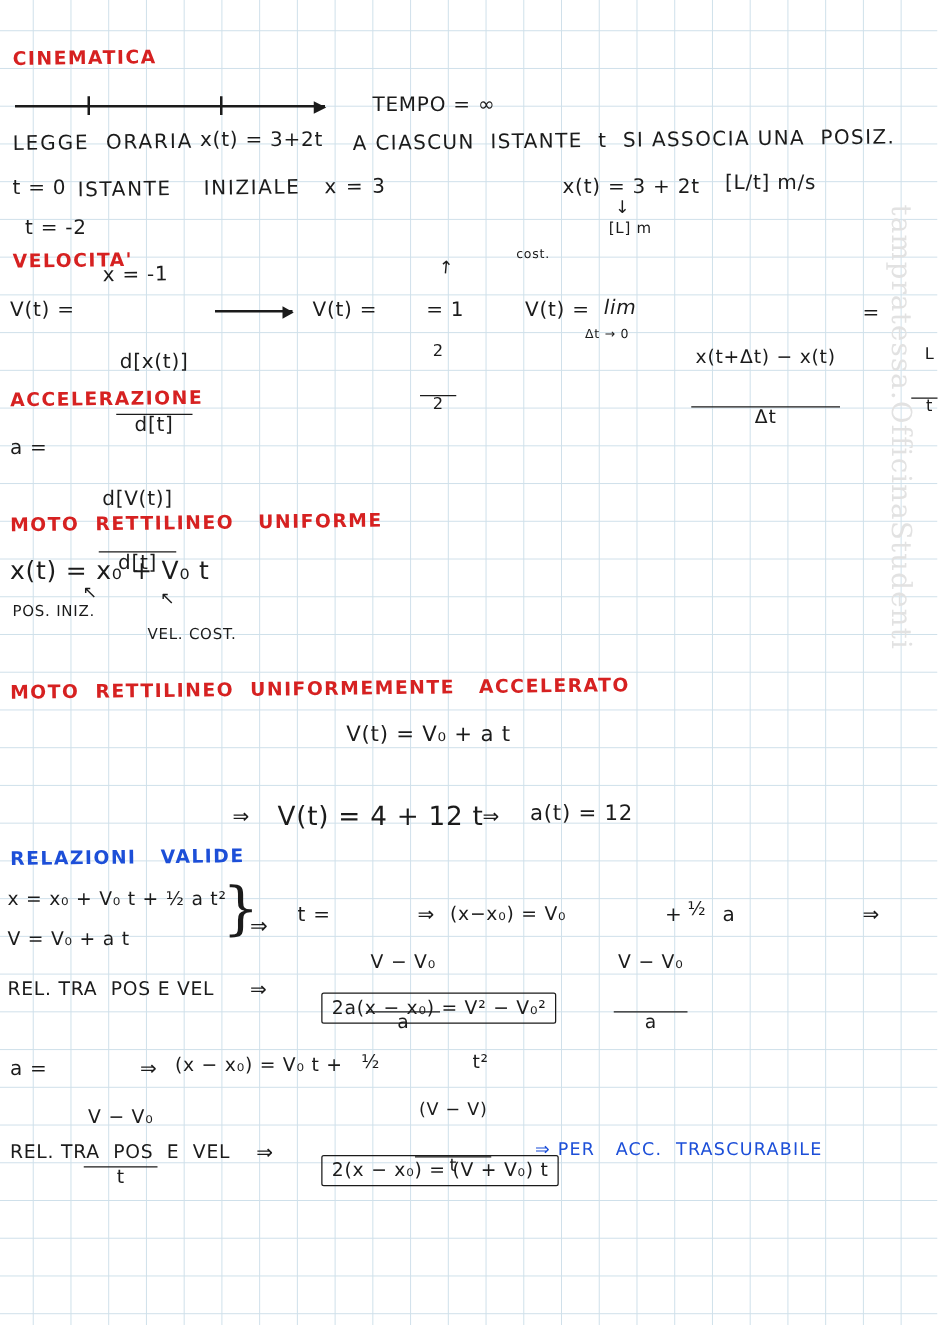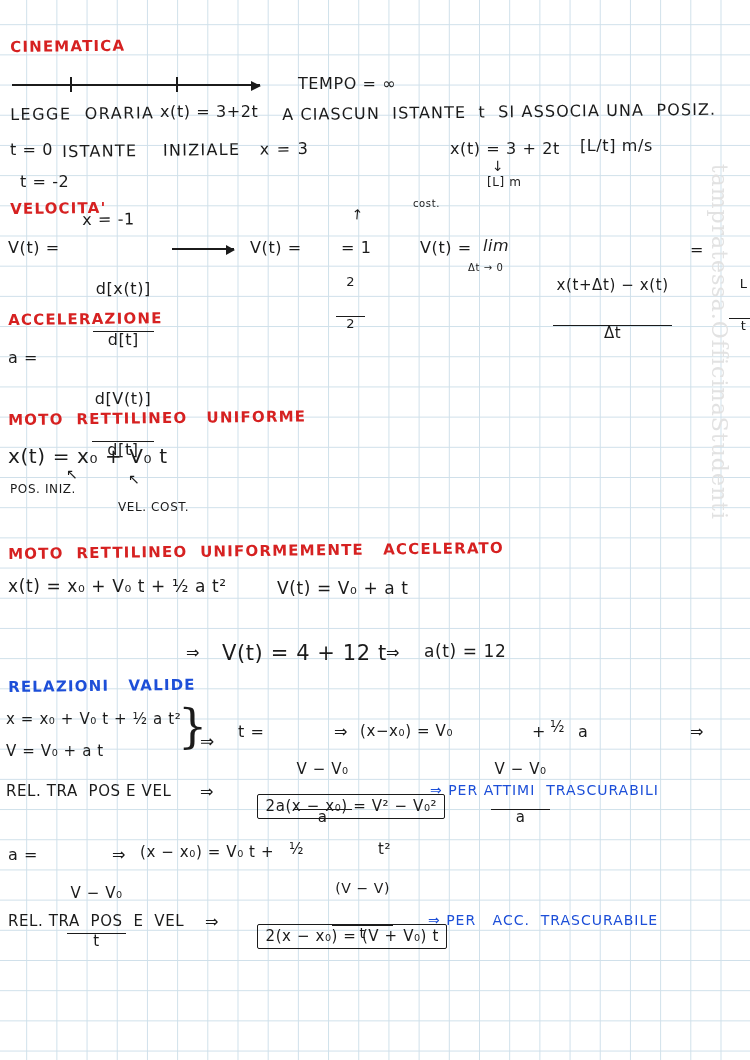--- a/index.html
+++ b/index.html
@@ -157,36 +157,35 @@
   <div class="hw t-body blk" style="left:690px;top:240px;">=</div>
   <div class="hw blk" style="left:708px;top:232px;font-size:15px;">
     <span class="frac sm">
       <span class="num">L</span>
       <span class="den">t</span>
     </span>
   </div>
 
   <div class="hw t-head red sl" style="left:8px;top:311px;">ACCELERAZIONE</div>
   <div class="hw t-body blk" style="left:8px;top:348px;">a =</div>
-  <div class="hw blk" style="left:56px;top:338px;font-size:16px;padding-left:13px;">
+  <div class="hw blk" style="left:56px;top:338px;font-size:16px;">
     <span class="frac">
       <span class="num">d[V(t)]</span>
       <span class="den">d[t]</span>
     </span>
   </div>
 
   <div class="hw t-head red sl" style="left:8px;top:411px;">MOTO  RETTILINEO   UNIFORME</div>
   <div class="hw t-body blk" style="left:8px;top:444px;font-size:20px;">x(t) = x₀ + V₀ t</div>
   <div class="mini-arrow" style="left:66px;top:466px;">↖</div>
   <div class="hw t-small blk" style="left:10px;top:482px;">POS. INIZ.</div>
   <div class="mini-arrow" style="left:128px;top:471px;">↖</div>
   <div class="hw t-small blk" style="left:118px;top:500px;">VEL. COST.</div>
 
   <div class="hw t-head red sl" style="left:8px;top:545px;">MOTO  RETTILINEO  UNIFORMEMENTE   ACCELERATO</div>
-  <div class="hw t-body blk" style="left:8px;top:576px;font-size:17px;">x(t) = x₀ + V₀ t + ½ a t²</div>
   <div class="hw t-body blk" style="left:277px;top:578px;font-size:17px;">V(t) = V₀ + a t</div>
 
   <div class="hw t-body blk" style="left:186px;top:643px;">⇒</div>
   <div class="hw t-body blk" style="left:222px;top:641px;font-size:21px;">V(t) = 4 + 12 t</div>
   <div class="hw t-body blk" style="left:386px;top:643px;">⇒</div>
   <div class="hw t-body blk" style="left:424px;top:641px;font-size:17px;">a(t) = 12</div>
 
   <div class="hw t-head blu sl" style="left:8px;top:678px;">RELAZIONI   VALIDE</div>
 
   <div class="hw t-body blk" style="left:6px;top:710px;font-size:15px;">x = x₀ + V₀ t + ½ a t²</div>
@@ -212,21 +211,20 @@
   <div class="hw t-body blk" style="left:532px;top:722px;">+</div>
   <div class="hw t-body blk" style="left:550px;top:718px;font-size:15px;">½</div>
   <div class="hw t-body blk" style="left:578px;top:722px;">a</div>
   <div class="hw t-body blk" style="left:690px;top:722px;">⇒</div>
 
   <div class="hw t-body blk" style="left:6px;top:782px;font-size:15px;">REL. TRA  POS E VEL</div>
   <div class="hw t-body blk" style="left:200px;top:782px;">⇒</div>
   <div class="hw t-body blk" style="left:236px;top:776px;font-size:15px;">
     <span class="brk">2a(x − x₀) = V² − V₀²</span>
   </div>
-  <div class="hw t-body blu" style="left:430px;top:782px;font-size:14px;letter-spacing:1px;">⇒ PER ATTIMI  TRASCURABILI</div>
 
   <div class="hw t-body blk" style="left:8px;top:845px;">a =</div>
   <div class="hw blk" style="left:46px;top:836px;font-size:15px;">
     <span class="frac">
       <span class="num">V − V₀</span>
       <span class="den">t</span>
     </span>
   </div>
   <div class="hw t-body blk" style="left:112px;top:845px;">⇒</div>
   <div class="hw t-body blk" style="left:140px;top:843px;font-size:15px;">(x − x₀) = V₀ t +</div>

